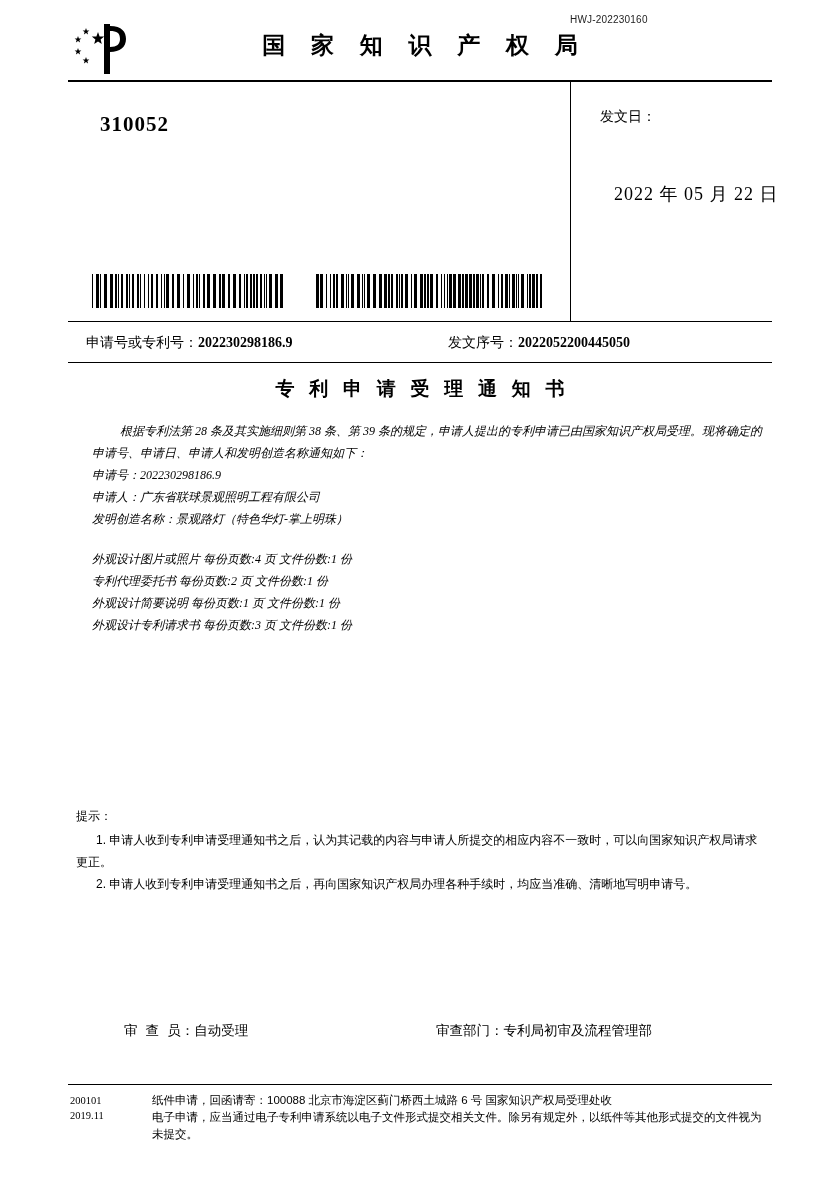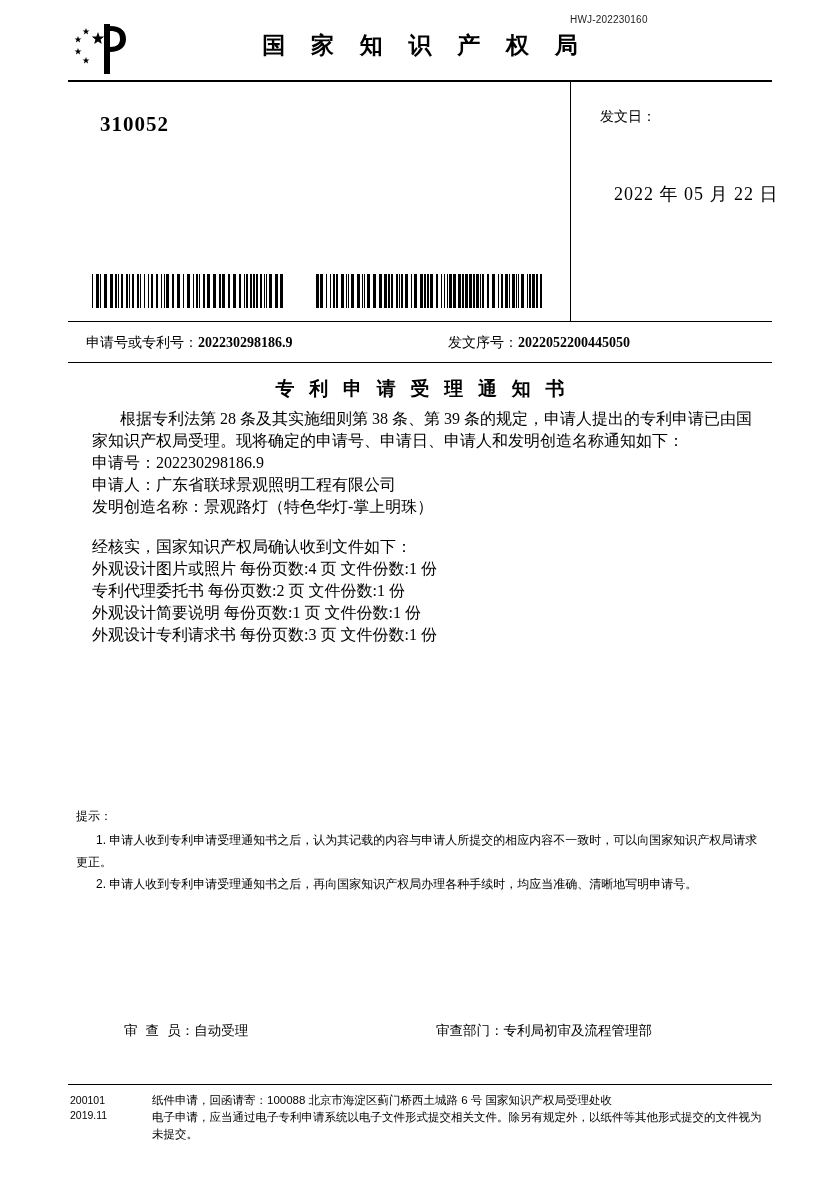--- a/index.html
+++ b/index.html
@@ -157,24 +157,25 @@
     font-size: 19px;
     font-weight: bold;
     letter-spacing: 5px;
     text-indent: 5px;
   }
 
   
   .body {
     position: absolute;
     left: 92px;
-    top: 408px;
+    top: 420px;
     width: 672px;
-    font-size: 16px;
+    font-size: 12px;
     line-height: 22px;
+    font-style: italic;
   }
   .body p { margin: 0; }
   .indent { text-indent: 28px; }
   .gap { height: 18px; }
 
   
   .notes {
     position: absolute;
     left: 76px;
     top: 805px;
@@ -201,21 +202,21 @@
     font-size: 13.5px;
   }
 
   
   .footer-codes {
     position: absolute;
     left: 70px;
     top: 1093px;
     font-size: 10.5px;
     line-height: 15px;
-    font-family: Liberation Sans, sans-serif;
+    font-family: Liberation Serif, serif;
   }
   .footer-text {
     position: absolute;
     left: 152px;
     top: 1092px;
     width: 620px;
     font-size: 11.5px;
     line-height: 17px;
     font-family: "Liberation Sans", sans-serif;
   }
@@ -476,21 +477,20 @@
   <div class="hr" style="top:362px;"></div>
 
   <div class="main-title">专 利 申 请 受 理 通 知 书</div>
 
   <div class="body">
     <p class="indent">根据专利法第 28 条及其实施细则第 38 条、第 39 条的规定，申请人提出的专利申请已由国家知识产权局受理。现将确定的申请号、申请日、申请人和发明创造名称通知如下：</p>
     <p>申请号：202230298186.9</p>
     <p>申请人：广东省联球景观照明工程有限公司</p>
     <p>发明创造名称：景观路灯（特色华灯-掌上明珠）</p>
     <div class="gap"></div>
-    <p>经核实，国家知识产权局确认收到文件如下：</p>
     <p>外观设计图片或照片  每份页数:4 页  文件份数:1 份</p>
     <p>专利代理委托书  每份页数:2 页  文件份数:1 份</p>
     <p>外观设计简要说明  每份页数:1 页  文件份数:1 份</p>
     <p>外观设计专利请求书  每份页数:3 页  文件份数:1 份</p>
   </div>
 
   <div class="notes">
     <div class="n-title">提示：</div>
     <div class="n-item">1. 申请人收到专利申请受理通知书之后，认为其记载的内容与申请人所提交的相应内容不一致时，可以向国家知识产权局请求更正。</div>
     <div class="n-item">2. 申请人收到专利申请受理通知书之后，再向国家知识产权局办理各种手续时，均应当准确、清晰地写明申请号。</div>

